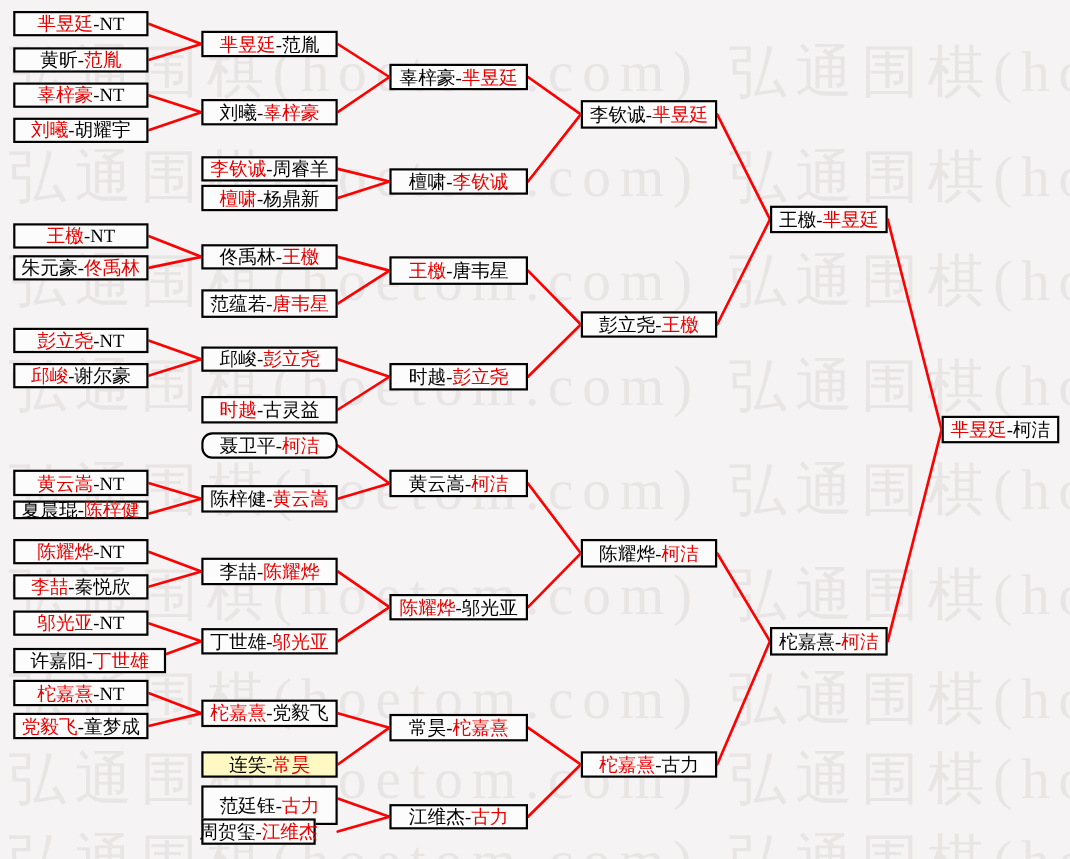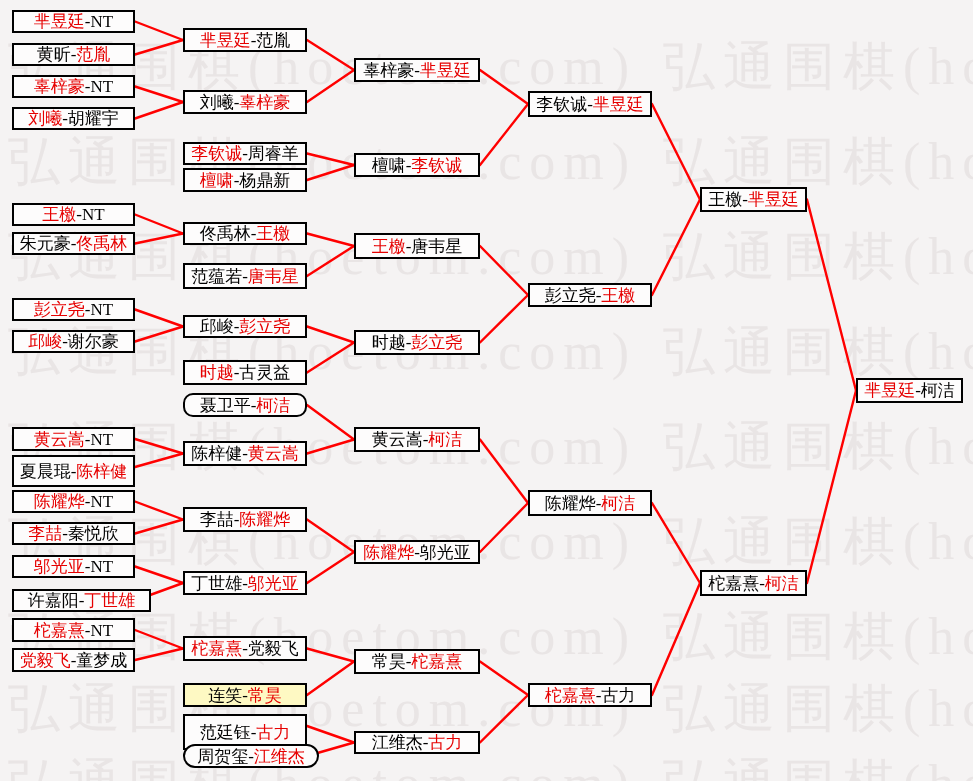--- a/index.html
+++ b/index.html
@@ -139,21 +139,21 @@
       <div class="node" style="left: 12px; top: 330px; width: 123px; height: 23px; border-color: rgb(0, 0, 0); background: rgb(253, 252, 252);">
         <span class="w">邱峻</span>
         <span class="dash">-</span>
         <span class="k">谢尔豪</span>
       </div>
       <div class="node" style="left: 12px; top: 427px; width: 123px; height: 24px; border-color: rgb(0, 0, 0); background: rgb(253, 252, 252);">
         <span class="w">黄云嵩</span>
         <span class="dash">-</span>
         <span class="k">NT</span>
       </div>
-      <div class="node" style="left: 12px; top: 455px; width: 123px; height: 32px; border-color: rgb(0, 0, 0); background: rgb(253, 252, 252);">
+      <div class="node" style="left: 12px; top: 455px; width: 123px; height: 17px; border-color: rgb(0, 0, 0); background: rgb(253, 252, 252);">
         <span class="k">夏晨琨</span>
         <span class="dash">-</span>
         <span class="w">陈梓健</span>
       </div>
       <div class="node" style="left: 12px; top: 490px; width: 123px; height: 23px; border-color: rgb(0, 0, 0); background: rgb(253, 252, 252);">
         <span class="w">陈耀烨</span>
         <span class="dash">-</span>
         <span class="k">NT</span>
       </div>
       <div class="node" style="left: 12px; top: 522px; width: 123px; height: 23px; border-color: rgb(0, 0, 0); background: rgb(253, 252, 252);">
@@ -249,21 +249,21 @@
       <div class="node" style="left: 183px; top: 683px; width: 124px; height: 24px; border-color: rgb(0, 0, 0); background: #fef9c3;">
         <span class="k">连笑</span>
         <span class="dash">-</span>
         <span class="w">常昊</span>
       </div>
       <div class="node" style="left: 183px; top: 714px; width: 124px; height: 36px; border-color: rgb(0, 0, 0); background: rgb(253, 252, 252);">
         <span class="k">范廷钰</span>
         <span class="dash">-</span>
         <span class="w">古力</span>
       </div>
-      <div class="node" style="left: 183px; top: 744px; width: 136px; height: 24px; border-color: rgb(0, 0, 0); background: rgb(253, 252, 252); border-radius: 12px;">
+      <div class="node" style="left: 183px; top: 744px; width: 104px; height: 24px; border-color: rgb(0, 0, 0); background: rgb(253, 252, 252);">
         <span class="k">周贺玺</span>
         <span class="dash">-</span>
         <span class="w">江维杰</span>
       </div>
       <div class="node" style="left: 354px; top: 58px; width: 126px; height: 24px; border-color: rgb(0, 0, 0); background: rgb(253, 252, 252);">
         <span class="k">辜梓豪</span>
         <span class="dash">-</span>
         <span class="w">芈昱廷</span>
       </div>
       <div class="node" style="left: 354px; top: 153px; width: 126px; height: 24px; border-color: rgb(0, 0, 0); background: rgb(253, 252, 252);">

